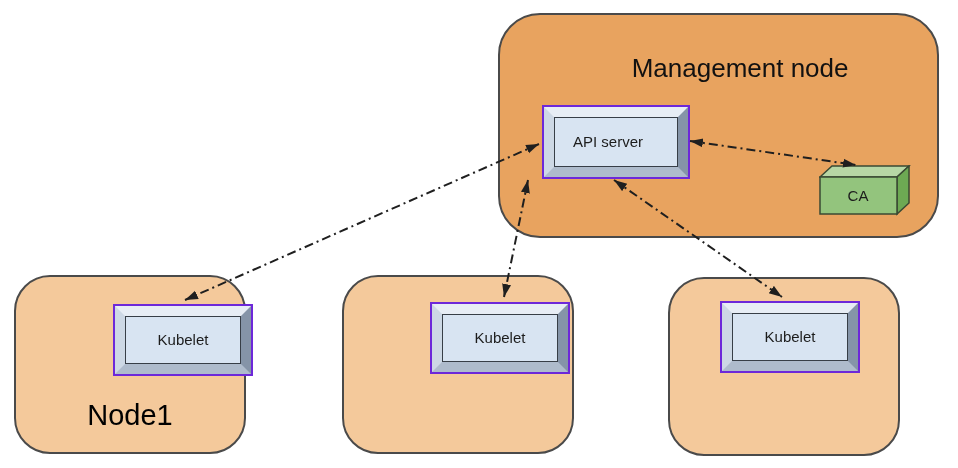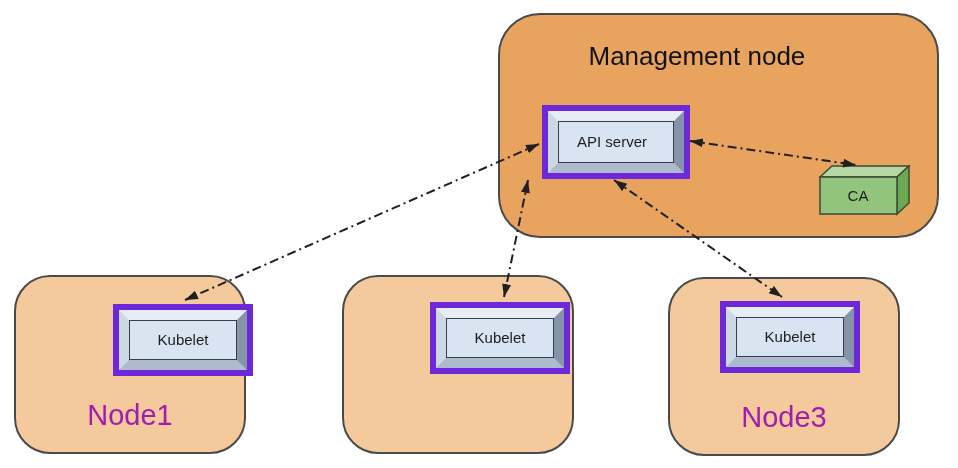--- a/index.html
+++ b/index.html
@@ -7,27 +7,27 @@
   .canvas{position:relative;width:958px;height:468px;background:#ffffff;overflow:hidden;}
 
   
   .group{position:absolute;border:2px solid #4a4a4a;box-sizing:border-box;}
   .mgmt{left:498px;top:13px;width:441px;height:225px;background:#e8a35f;border-radius:42px;}
   .node{width:232px;height:179px;background:#f4c99b;border-radius:36px;}
   .node1{left:14px;top:275px;}
   .node2{left:342px;top:275px;}
   .node3{left:668px;top:277px;}
 
-  .mgmt-title{position:absolute;left:0;right:0;top:27px;text-align:left;
-    font-size:26px;line-height:1.12;color:#111;width:260px;margin:0 auto;}
+  .mgmt-title{position:absolute;left:0;right:0;top:27px;text-align:right;
+    font-size:26px;line-height:1.12;color:#111;width:260px;margin:12px auto;}
   .node-label{position:absolute;left:0;right:0;bottom:20px;text-align:center;
-    font-size:29px;color:#a21caf;}
+    font-size:29px;color:#000000;}
 
   
-  .bevel{position:absolute;box-sizing:border-box;border:6px solid #6d28d9;background:#be185d;}
+  .bevel{position:absolute;box-sizing:border-box;border:2px solid #6d28d9;background:#be185d;}
   .bevel .frame{position:absolute;left:0;top:0;right:0;bottom:0;border-style:solid;border-width:10px;
     border-color:#e7edf5 #8594a8 #aebbcc #cdd8e5;}
   .bevel .face{position:absolute;left:10px;top:10px;right:10px;bottom:10px;
     background:#d8e4f2;border:1px solid #373e47;box-sizing:border-box;
     display:flex;align-items:center;}
   .face.center{justify-content:center;}
   .face .txt{font-size:15px;color:#1c1c1c;line-height:1.2;}
   .api-box{left:42px;top:90px;width:148px;height:74px;}
   .api-box .txt{padding-left:18px;}
   .kubelet1{left:97px;top:27px;width:140px;height:72px;}
@@ -83,21 +83,20 @@
     </div>
   </div>
 
   <div class="group node node3">
     <div class="bevel kubelet3">
       <div class="frame"></div>
       <div class="face center">
         <div class="txt">Kubelet</div>
       </div>
     </div>
-    <div class="node-label">Node3</div>
   </div>
 
   <svg class="arrows" width="958" height="468" viewBox="0 0 958 468">
     <defs>
       <marker id="ah" markerUnits="userSpaceOnUse" markerWidth="14" markerHeight="11" refX="13" refY="5" orient="auto-start-reverse">
         <path d="M0,0.5 L13,5 L0,9.5 z" fill="#1f1f1f"></path>
       </marker>
       <marker id="ahe" markerUnits="userSpaceOnUse" markerWidth="14" markerHeight="11" refX="13" refY="5" orient="auto">
         <path d="M0,0.5 L13,5 L0,9.5 z" fill="#1f1f1f"></path>
       </marker>

